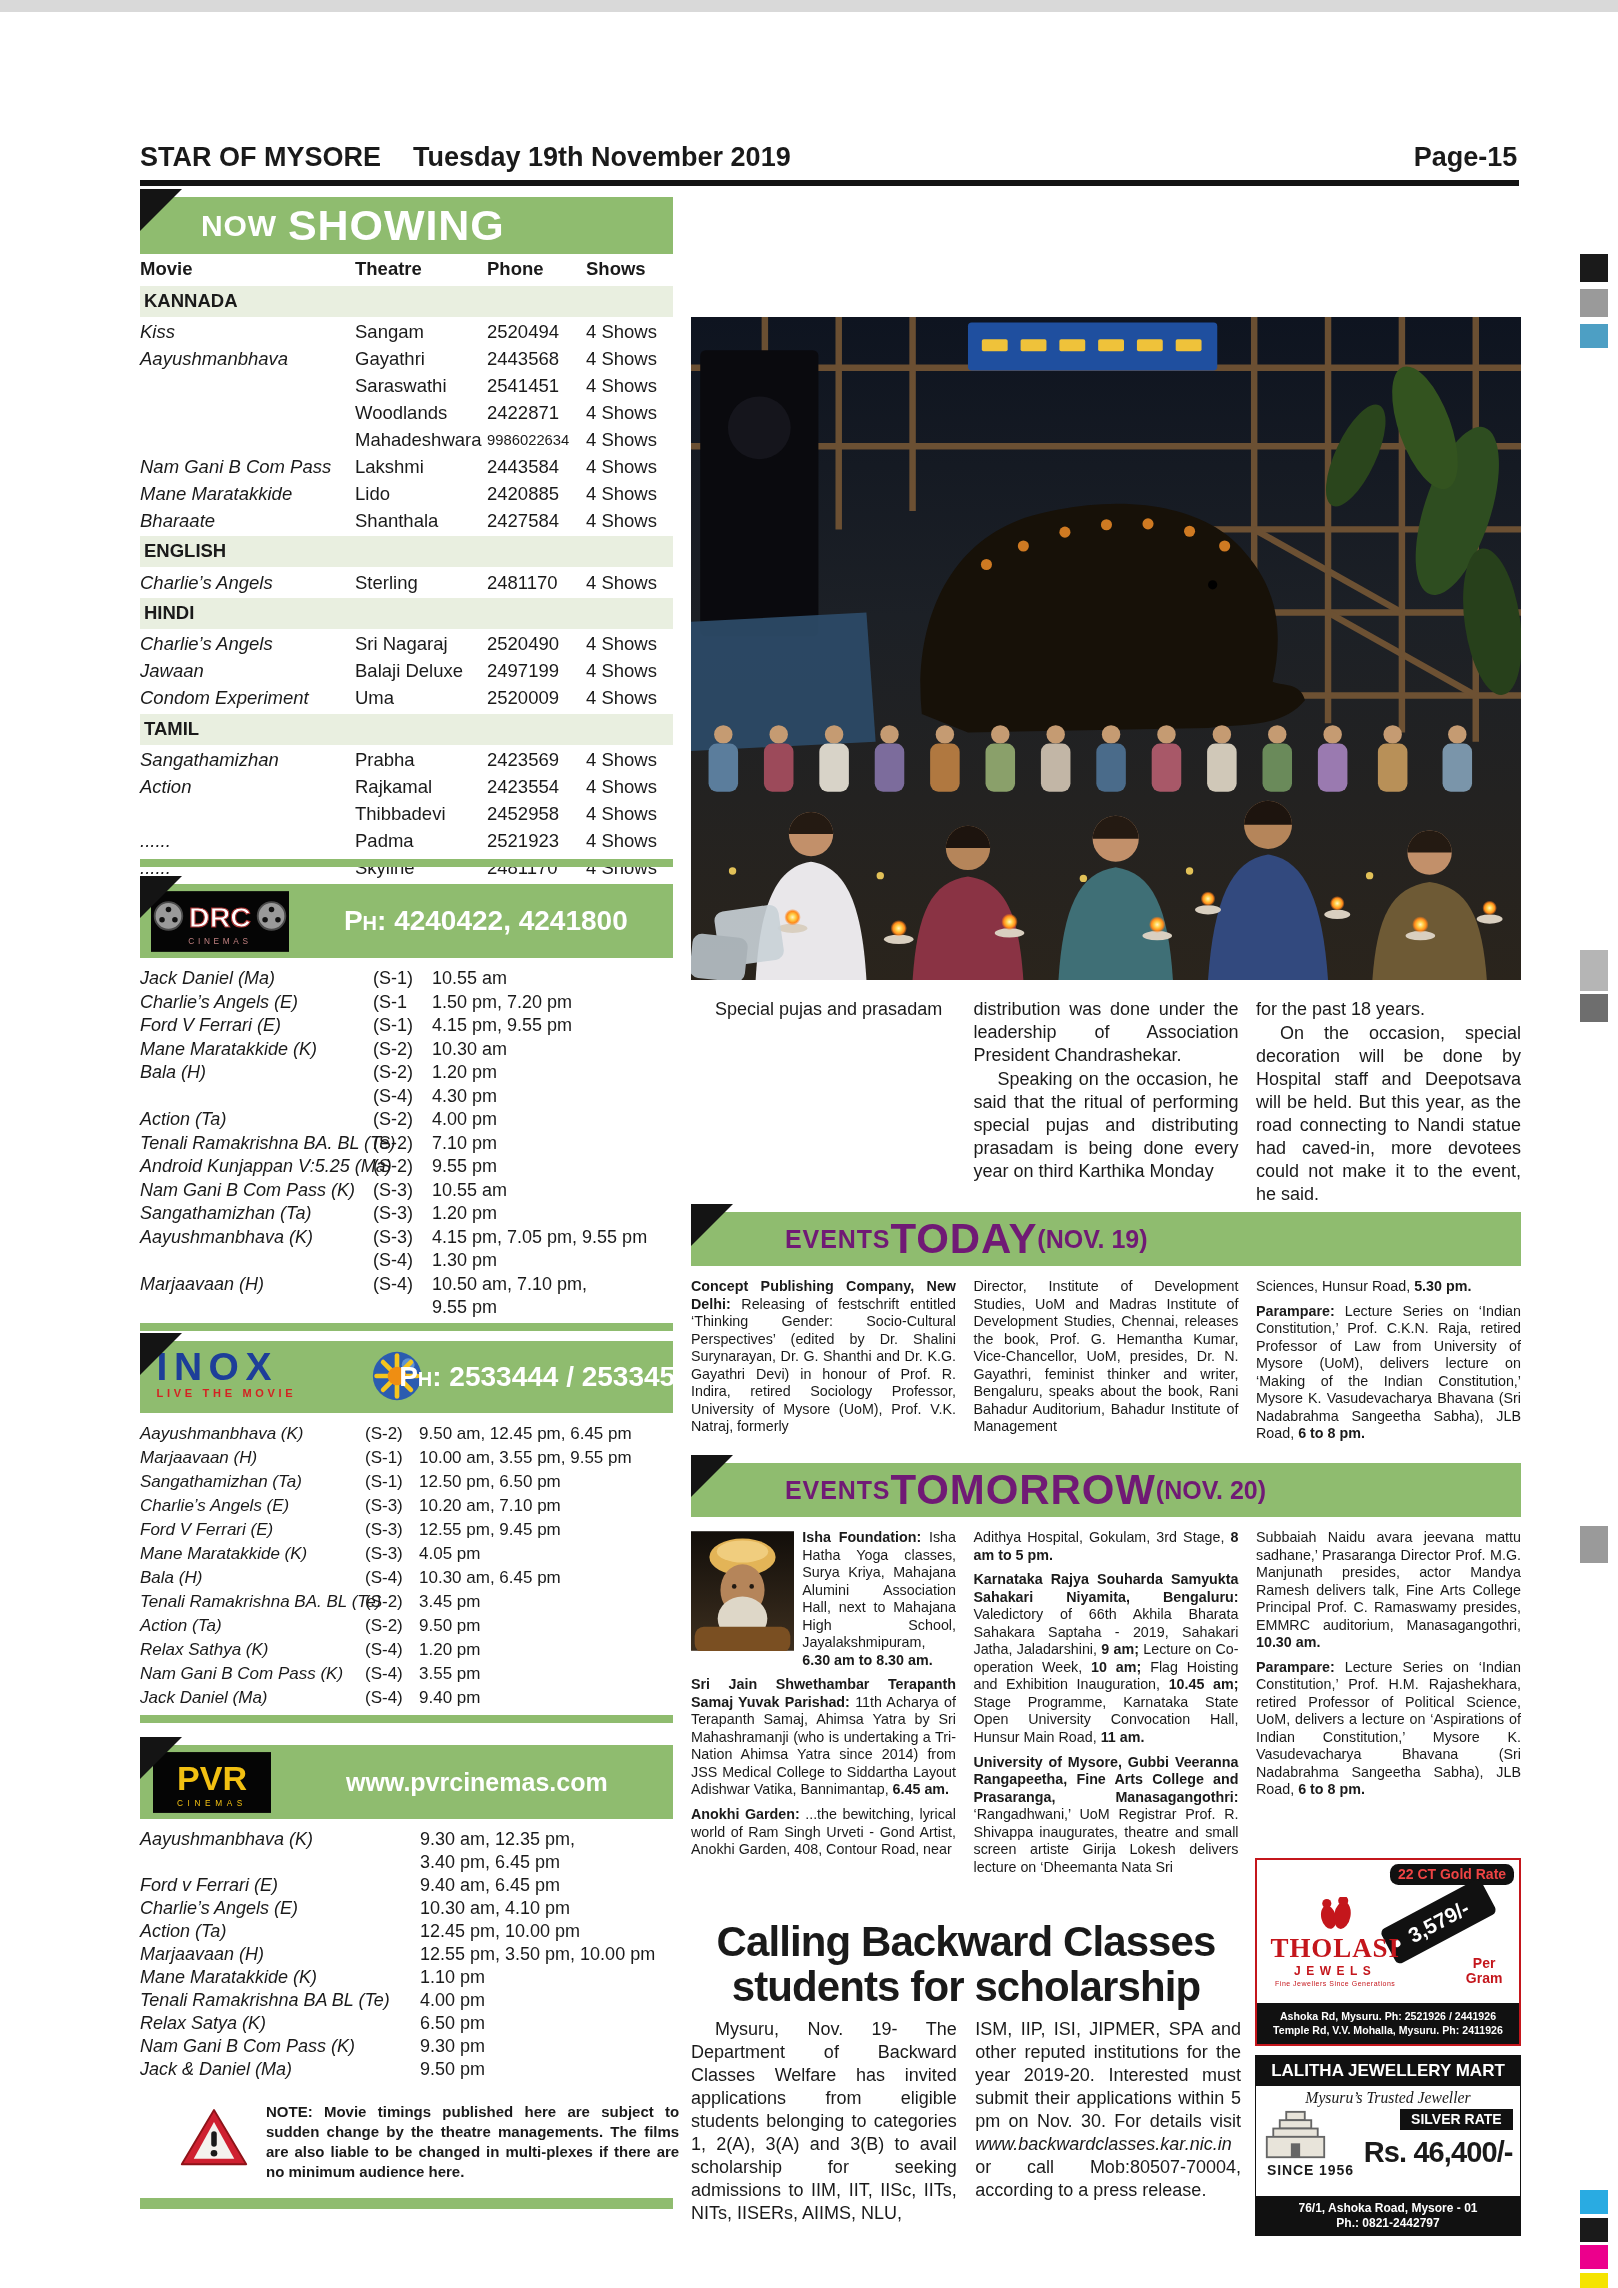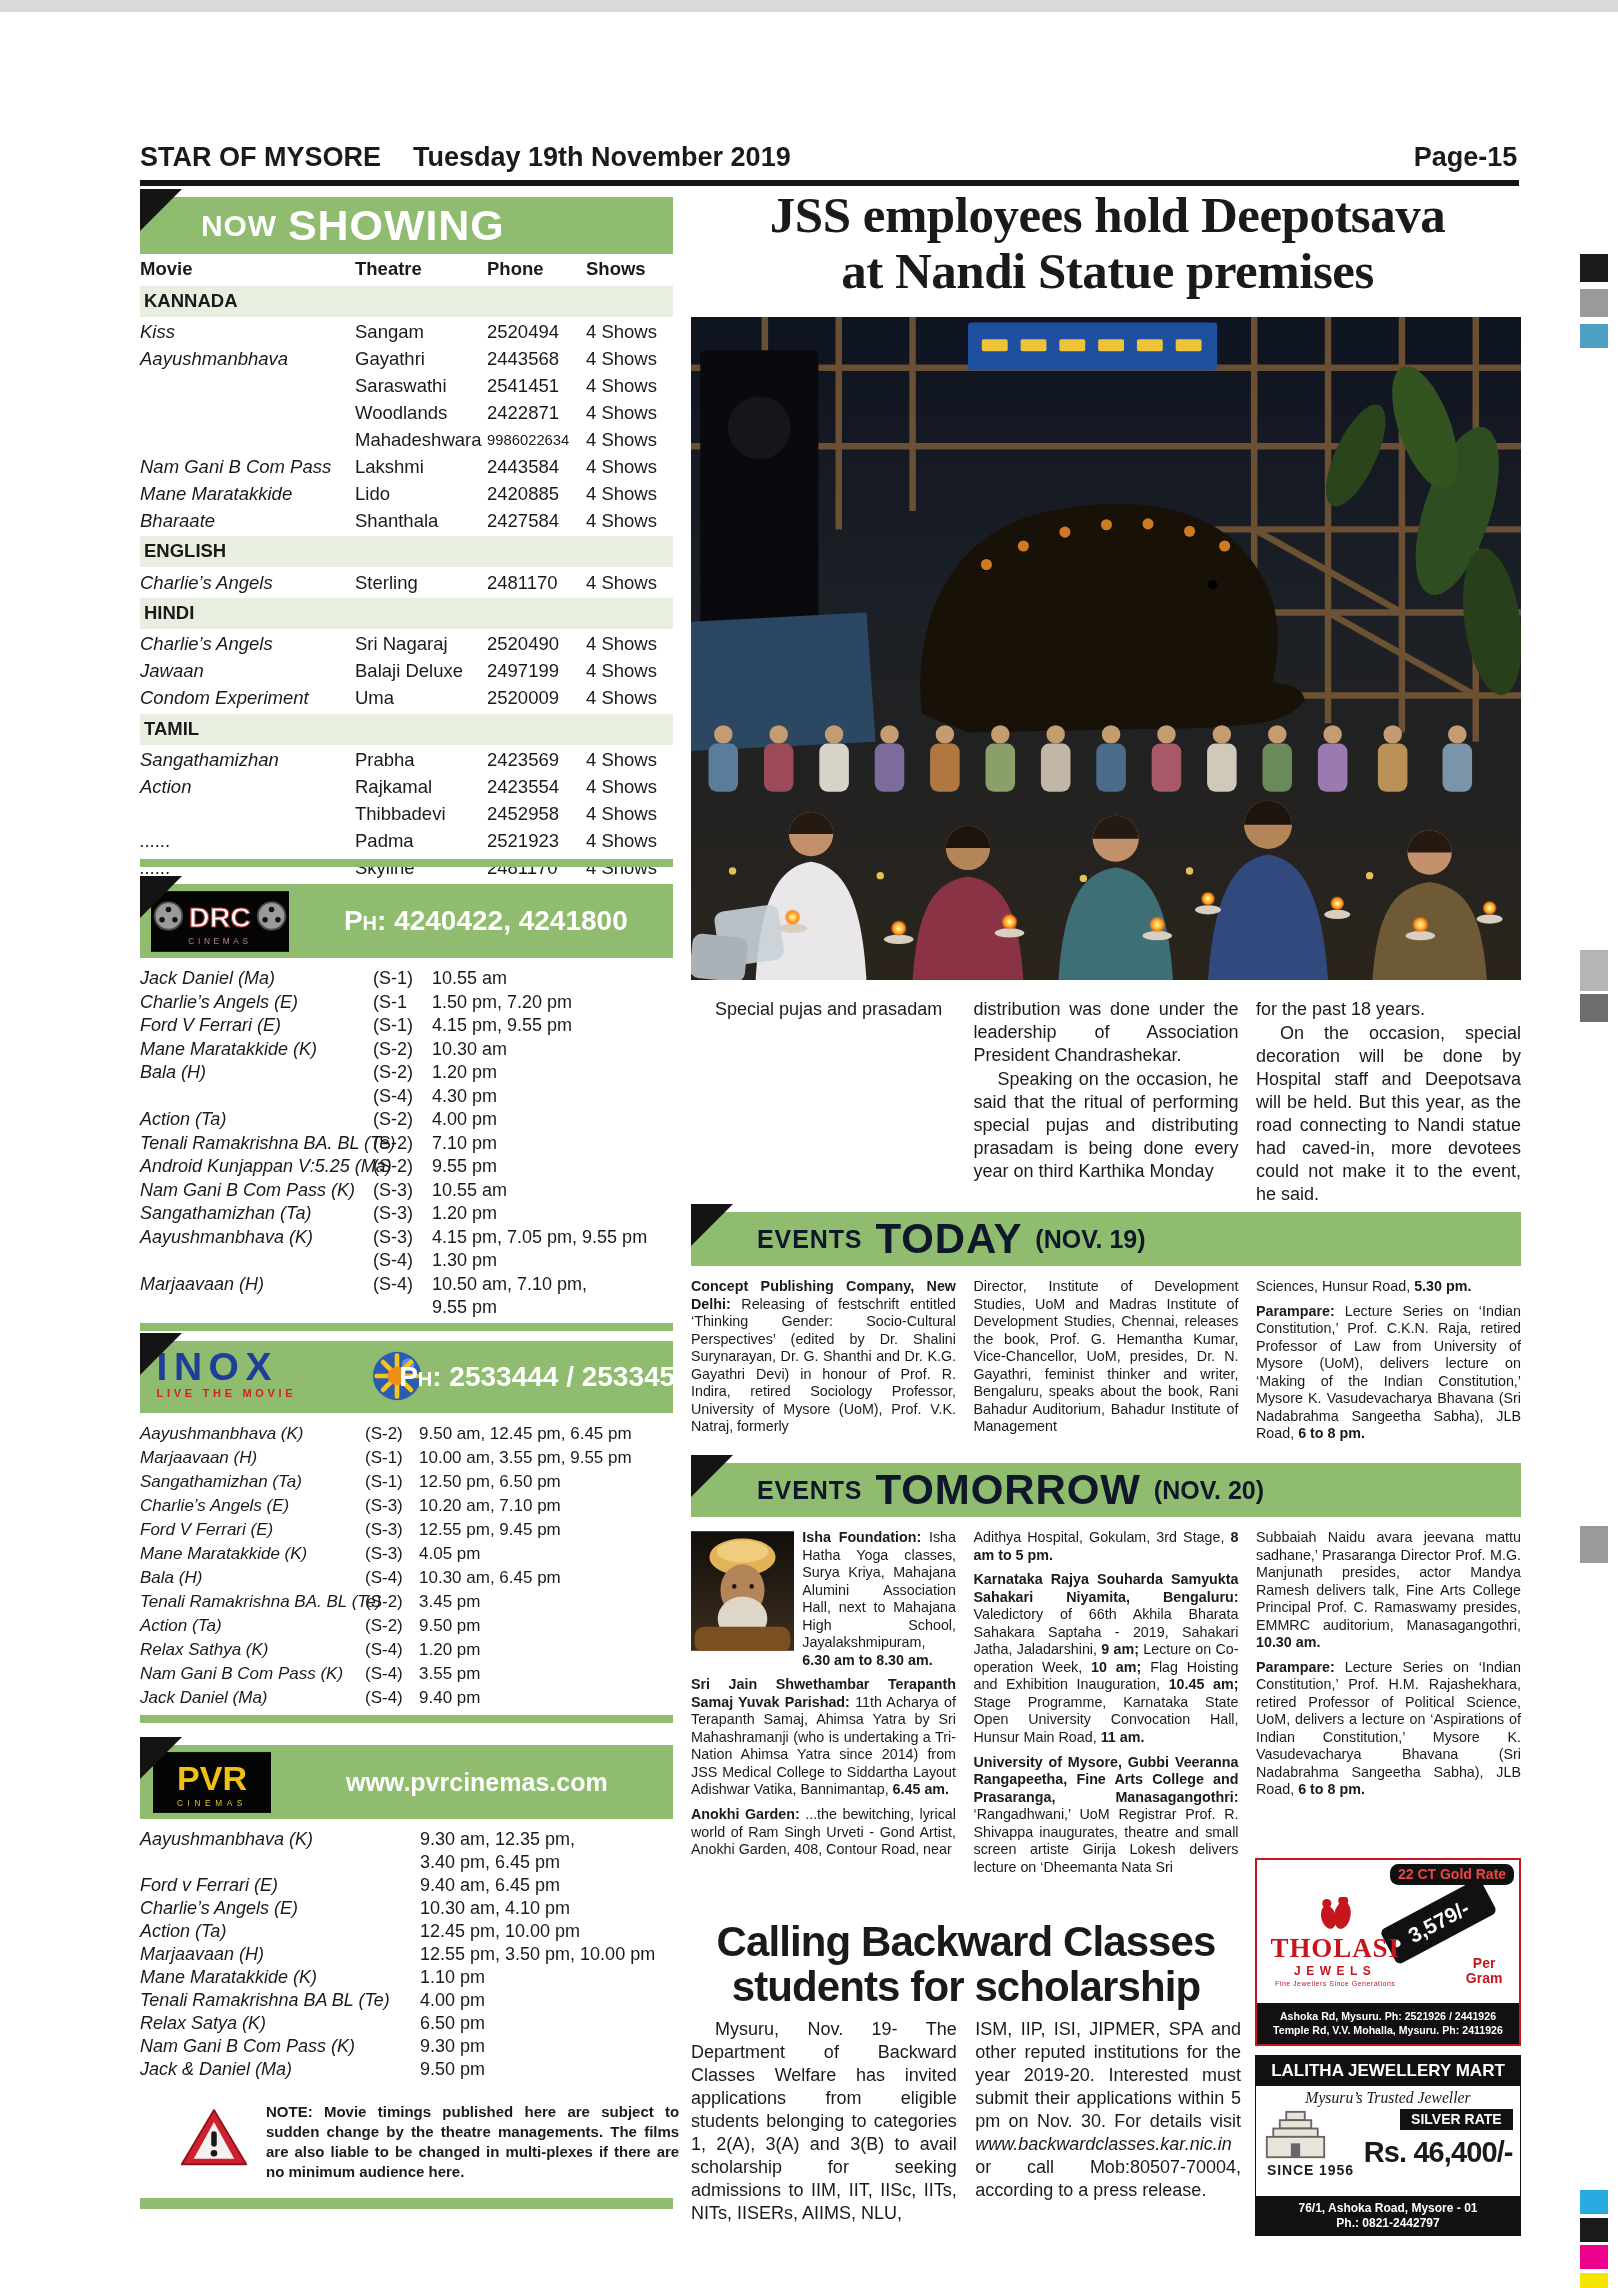--- a/index.html
+++ b/index.html
@@ -62,22 +62,22 @@
   #photo{position:absolute;left:691px;top:305px;width:830px;height:663px;}
   #article-cols{position:absolute;left:691px;top:986px;width:830px;display:flex;gap:17.5px;
                 font-size:18px;line-height:23px;text-align:justify;}
   .col{width:265px;}
   .para{margin:0 0 0.9px 0;}
   .para.ind{text-indent:24px;}
   .b{font-weight:bold;}
   .i{font-style:italic;}
 
   
-  .ev-bar{position:absolute;left:691px;width:830px;height:54px;background:#8fbc6f;color:#0f172a;
-          display:flex;align-items:center;padding-left:66px;gap:13px;}
+  .ev-bar{position:absolute;left:691px;width:830px;height:54px;background:#8fbc6f;color:#701a75;
+          display:flex;align-items:center;padding-left:94px;}
   .ev-bar .s{font-size:25px;font-weight:bold;letter-spacing:0.9px;}
   .ev-bar .g{font-size:42px;font-weight:bold;letter-spacing:0.9px;}
   .ev-bar .d{font-size:25px;font-weight:bold;}
   .ev-cols{position:absolute;left:691px;width:830px;display:flex;gap:17.5px;text-align:justify;}
   #today-cols{top:1266px;font-size:14.3px;line-height:17.5px;}
   #tomorrow-cols{top:1517px;font-size:14.3px;line-height:17.5px;}
   .ev-cols .para{margin-bottom:7.4px;}
   #isha{float:left;width:103px;height:120px;margin:1.8px 8.3px 3.7px 0;}
 
   
@@ -495,24 +495,20 @@
       <polygon points="38,3 73,62 3,62" fill="#cf2030" stroke="#8e1318" stroke-width="2" stroke-linejoin="round"></polygon>
       <polygon points="38,16 60,56 16,56" fill="#f4f2ee"></polygon>
       <rect x="35" y="26" width="6" height="17" rx="3" fill="#1a1a1a"></rect>
       <circle cx="38" cy="50" r="3.6" fill="#1a1a1a"></circle>
     </svg>
     <div class="ntext">NOTE: Movie timings published here are subject to sudden change by the theatre managements. The films are also liable to be changed in multi-plexes if there are no minimum audience here.</div>
   </div>
 
   <div class="sep" style="top:2186px;height:11px;"></div>
 
-  <div id="headline">
-    <div>JSS employees hold Deepotsava</div>
-    <div>at Nandi Statue premises</div>
-  </div>
 
   <svg id="photo" viewBox="0 0 899 718" preserveAspectRatio="none">
     <defs>
       <linearGradient id="sky" x1="0" y1="0" x2="0" y2="1">
         <stop offset="0" stop-color="#0e1420"></stop>
           <stop offset="0.45" stop-color="#1c2026"></stop>
           <stop offset="1" stop-color="#2a241c"></stop>
       </linearGradient>
       <radialGradient id="fl">
         <stop offset="0" stop-color="#fff6c8"></stop>

